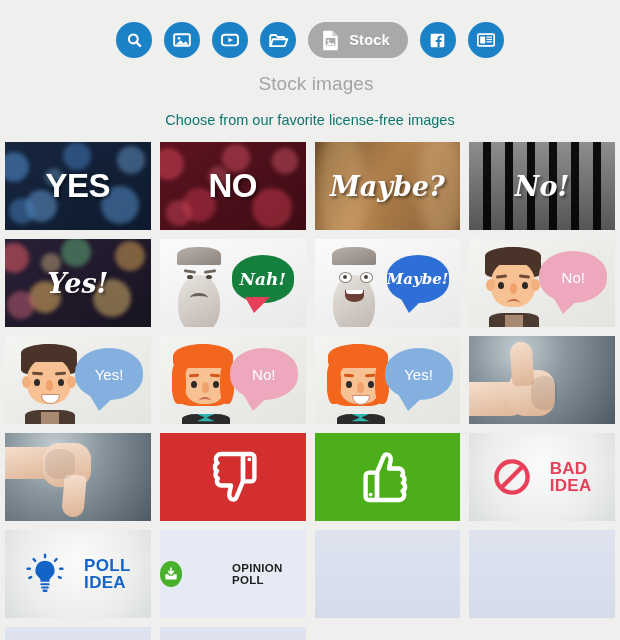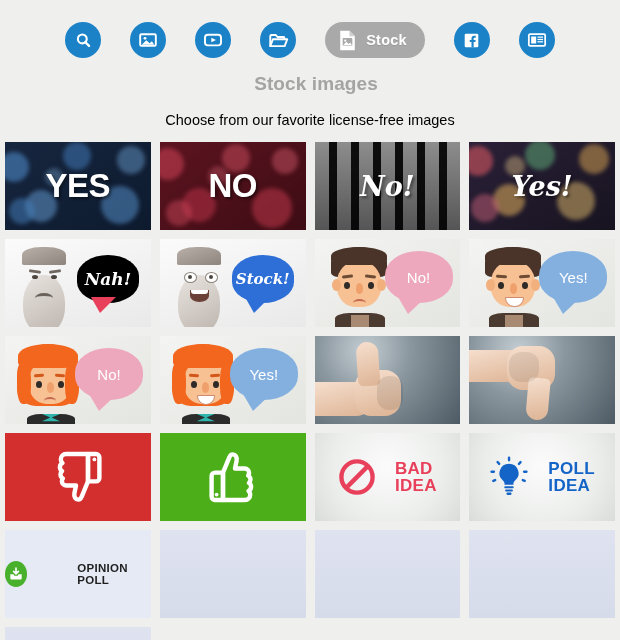--- a/index.html
+++ b/index.html
@@ -6,41 +6,41 @@
   html,body{margin:0;padding:0;}
   body{
     width:620px;height:640px;overflow:hidden;
     background:#efefee;
     font-family:"Liberation Sans","DejaVu Sans",sans-serif;
     -webkit-font-smoothing:antialiased;
   }
   .app{position:relative;width:620px;height:640px;overflow:hidden;background:#efefee;}
 
   
-  .toolbar{display:flex;align-items:center;justify-content:center;gap:29px;height:56px;padding-top:24px;box-sizing:border-box;}
+  .toolbar{display:flex;align-items:center;justify-content:center;gap:12px;height:56px;padding-top:24px;box-sizing:border-box;}
   .tb-btn{
     width:36px;height:36px;border-radius:50%;
     background:#1b82c8;display:flex;align-items:center;justify-content:center;
     cursor:pointer;flex:0 0 auto;
   }
   .tb-btn svg{display:block;}
   .tb-pill{
     height:36px;border-radius:18px;background:#a9a9a9;
     display:flex;align-items:center;gap:9px;padding:0 18px 0 13px;
     cursor:pointer;flex:0 0 auto;
   }
   .tb-pill .pill-label{
     color:#fff;font-size:14.5px;font-weight:bold;letter-spacing:.2px;
     text-shadow:0 1px 0 rgba(0,0,0,.10);
   }
 
   
   .head{text-align:center;margin-top:12px;}
-  .head h1{margin:17px;font-size:19px;font-weight:bold;color:#a4a4a4;letter-spacing:.1px;padding-left:12px;}
-  .head p{margin:7px 0 0;font-size:14.5px;color:#000000;font-weight:normal;}
+  .head h1{margin:17px;font-size:19px;font-weight:normal;color:#a4a4a4;letter-spacing:.1px;padding-left:12px;}
+  .head p{margin:7px 0 0;font-size:14.5px;color:#0f766e;font-weight:normal;}
 
   
   .grid{
     margin-top:14px;padding:0 5px;box-sizing:border-box;
     display:grid;grid-template-columns:repeat(4,1fr);gap:9px 9px;
   }
   .tile{
     position:relative;height:88px;overflow:hidden;cursor:pointer;
     background:#ddd;
   }
@@ -205,20 +205,30 @@
           <span style="left:62px;top:2px;width:28px;height:28px;background:rgba(206,78,96,.5)"></span>
           <span style="left:92px;top:46px;width:40px;height:40px;background:rgba(180,52,70,.6)"></span>
           <span style="left:112px;top:6px;width:26px;height:26px;background:rgba(214,90,108,.45)"></span>
           <span style="left:6px;top:58px;width:26px;height:26px;background:rgba(200,68,88,.5)"></span>
           <span style="left:48px;top:24px;width:20px;height:20px;background:rgba(220,100,118,.35)"></span>
         </div>
         <div class="cap big">NO</div>
       </div>
     </div>
 
+    <div class="tile">
+      <div class="inner">
+        <div class="bokeh" style="background:linear-gradient(120deg,#6b4a28,#b98a55 45%,#7c5630)">
+          <span style="left:4px;top:-10px;width:44px;height:106px;background:rgba(214,170,116,.45);border-radius:40%;filter:blur(6px)"></span>
+          <span style="left:58px;top:-12px;width:40px;height:110px;background:rgba(160,112,62,.45);border-radius:40%;filter:blur(6px)"></span>
+          <span style="left:104px;top:-8px;width:44px;height:104px;background:rgba(224,182,130,.4);border-radius:40%;filter:blur(6px)"></span>
+        </div>
+        <div class="cap script">Maybe?</div>
+      </div>
+    </div>
 
     <div class="tile">
       <div class="inner">
         <div style="position:absolute;inset:0;background:#1a1a1a"></div>
         <div style="position:absolute;inset:0;background:repeating-linear-gradient(90deg,#d9d9d9 0 14px,#111 14px 22px);opacity:.85"></div>
         <div style="position:absolute;inset:0;background:linear-gradient(180deg,rgba(0,0,0,.25),rgba(0,0,0,.55))"></div>
         <div class="cap script">No!</div>
       </div>
     </div>
 
@@ -240,39 +250,39 @@
     <div class="tile">
       <div class="inner">
         <div class="manbg"></div>
         <div class="man-hair"></div>
         <div class="man-head"></div>
         <div class="man-eye" style="left:27px;top:36px"></div>
         <div class="man-eye" style="left:46px;top:36px"></div>
         <div style="position:absolute;left:24px;top:31px;width:12px;height:3px;background:#6f675f;transform:rotate(8deg);border-radius:2px"></div>
         <div style="position:absolute;left:44px;top:31px;width:12px;height:3px;background:#6f675f;transform:rotate(-8deg);border-radius:2px"></div>
         <div style="position:absolute;left:30px;top:54px;width:18px;height:7px;border-top:3px solid #6b635b;border-radius:60% 60% 0 0"></div>
-        <div class="bubble" style="left:72px;top:16px;width:62px;height:48px;background:#000000;color:#e8405a;font-size:17px">
+        <div class="bubble" style="left:72px;top:16px;width:62px;height:48px;background:#15803d;color:#e8405a;font-size:17px">
           <span style="color:#fff">Nah!</span>
         </div>
       </div>
     </div>
 
     <div class="tile">
       <div class="inner">
         <div class="manbg"></div>
         <div class="man-hair"></div>
         <div class="man-head"></div>
         <div style="position:absolute;left:24px;top:33px;width:11px;height:9px;background:#fff;border-radius:50%;border:1.5px solid #8b837b"></div>
         <div style="position:absolute;left:45px;top:33px;width:11px;height:9px;background:#fff;border-radius:50%;border:1.5px solid #8b837b"></div>
         <div class="man-eye" style="left:28px;top:36px;width:4px;height:4px"></div>
         <div class="man-eye" style="left:49px;top:36px;width:4px;height:4px"></div>
         <div style="position:absolute;left:30px;top:51px;width:19px;height:12px;background:#6b4036;border-radius:0 0 50% 50%"></div>
         <div style="position:absolute;left:31px;top:51px;width:17px;height:4px;background:#fff;border-radius:0 0 3px 3px"></div>
         <div class="bubble" style="left:72px;top:16px;width:62px;height:48px;background:#2d6fd6;color:#2d6fd6;font-size:15px">
-          <span style="color:#fff">Stock!</span>
+          <span style="color:#fff">Maybe!</span>
         </div>
       </div>
     </div>
 
     <div class="tile">
       <div class="inner">
         <div class="cartoon-bg"></div>
         <div class="c-hair" style="left:16px;top:8px;width:56px;height:30px;background:#4a342a;border-radius:50% 50% 14% 14%"></div>
         <div class="c-face" style="left:22px;top:22px;width:44px;height:46px"></div>
         <div class="c-ear" style="left:17px;top:40px;width:9px;height:12px"></div>

